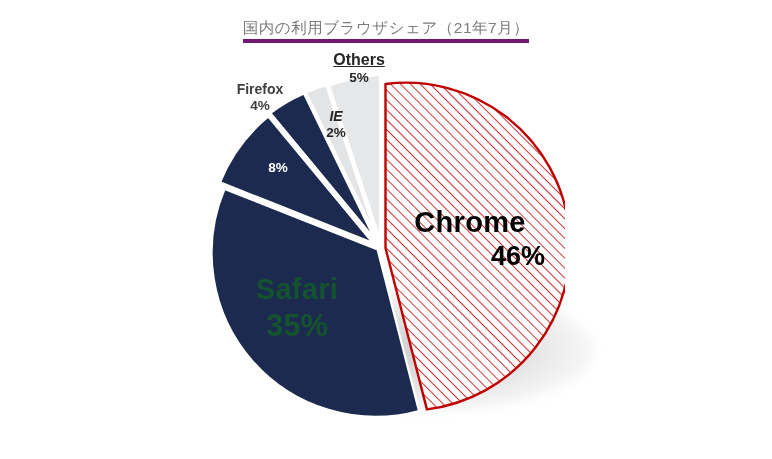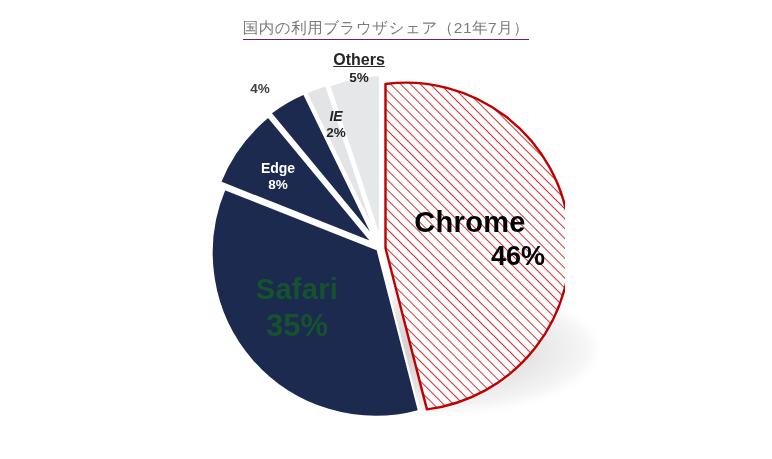--- a/index.html
+++ b/index.html
@@ -25,21 +25,21 @@
     left: 0;
     top: 18px;
     width: 772px;
     text-align: center;
     font-size: 15.5px;
     letter-spacing: 0.5px;
     color: #7b7b7b;
     white-space: nowrap;
   }
   .chart-title span.tx {
-    border-bottom: 1px solid #701a75;
+    border-bottom: 4px solid #701a75;
     padding-bottom: 3px;
   }
 
   
   .pie-wrap {
     position: absolute;
     left: 205px;
     top: 72px;
     width: 360px;
     height: 360px;
@@ -184,25 +184,25 @@
     <span class="nm">Chrome</span>
     <span class="pc">46%</span>
   </div>
 
   <div class="slc-label" id="lab-safari">
     <span class="nm">Safari</span>
     <span class="pc">35%</span>
   </div>
 
   <div class="slc-label" id="lab-edge">
-    <span class="nm">Edge</span>
     <span class="pc">8%</span>
   </div>
 
   <div class="slc-label" id="lab-firefox">
+    <span class="nm">Firefox</span>
     <span class="pc">4%</span>
   </div>
 
   <div class="slc-label" id="lab-ie">
     <span class="nm">IE</span>
     <span class="pc">2%</span>
   </div>
 
   <div class="slc-label" id="lab-others">
     <span class="nm">Others</span>

